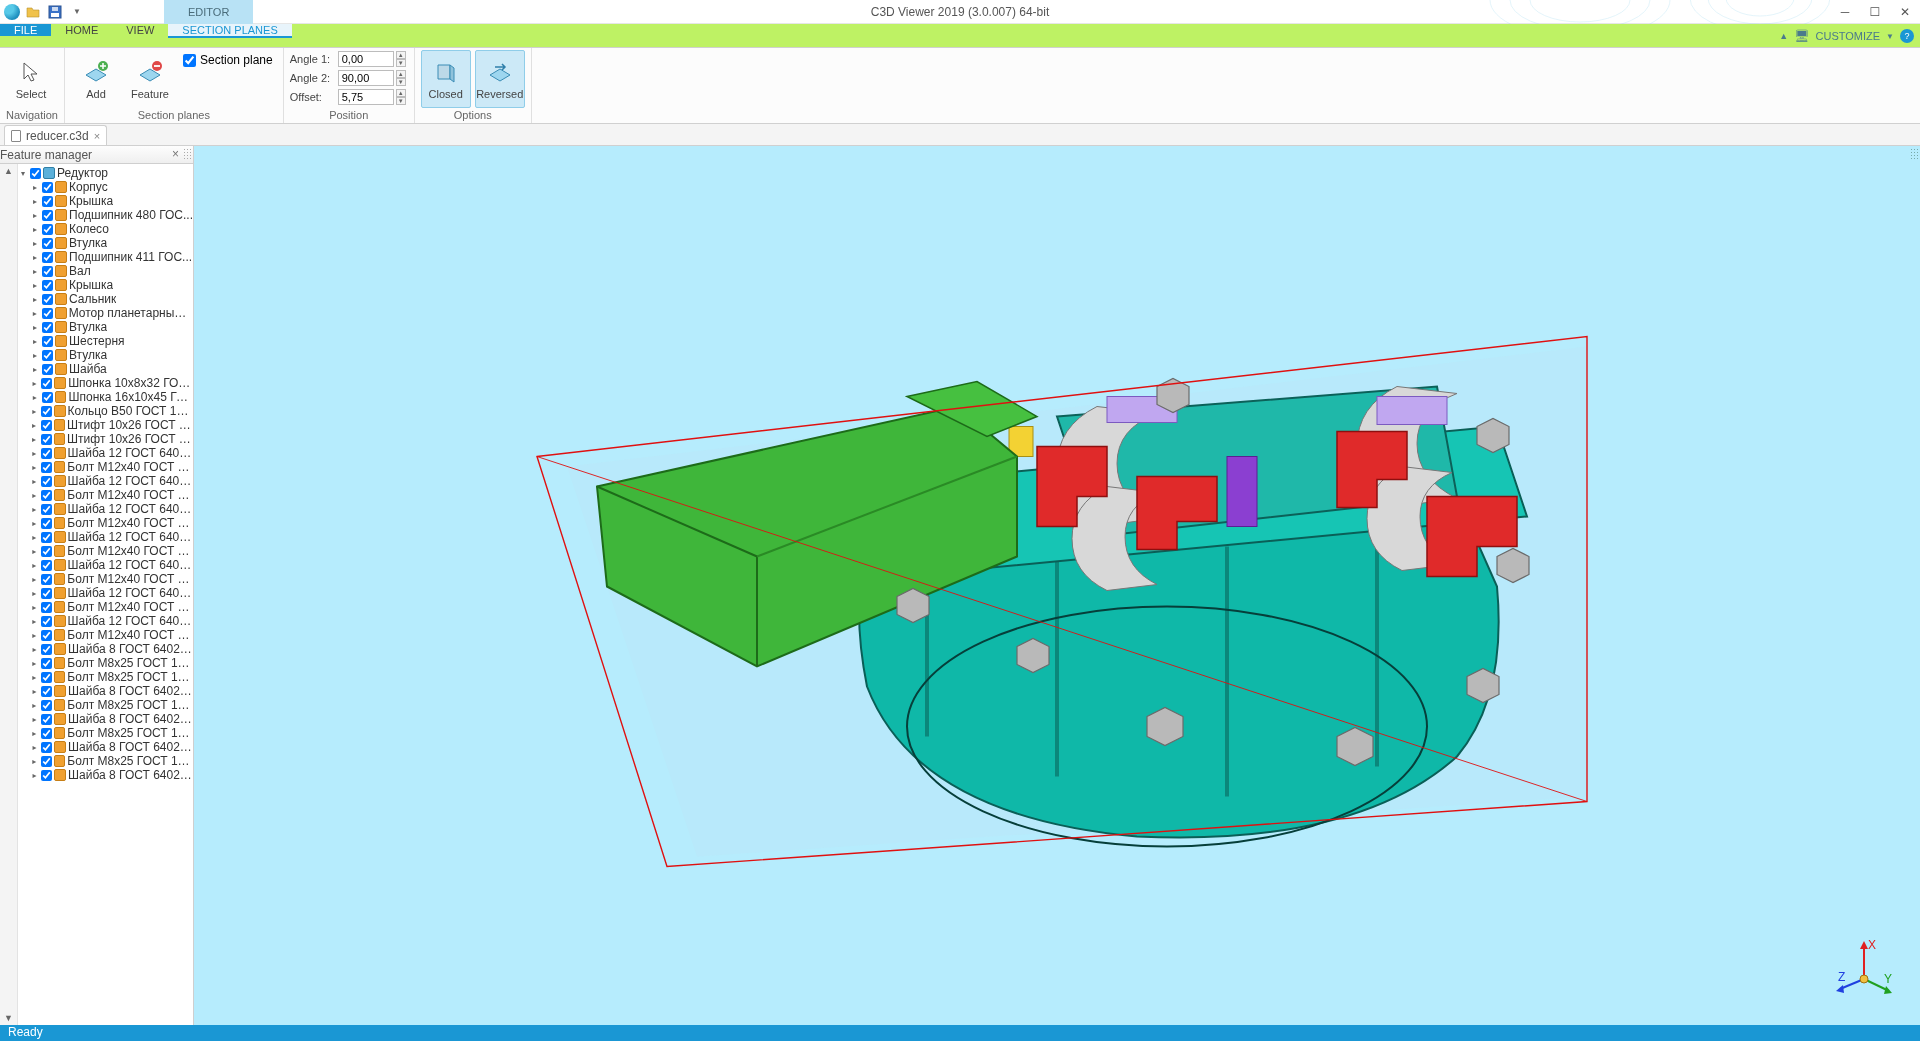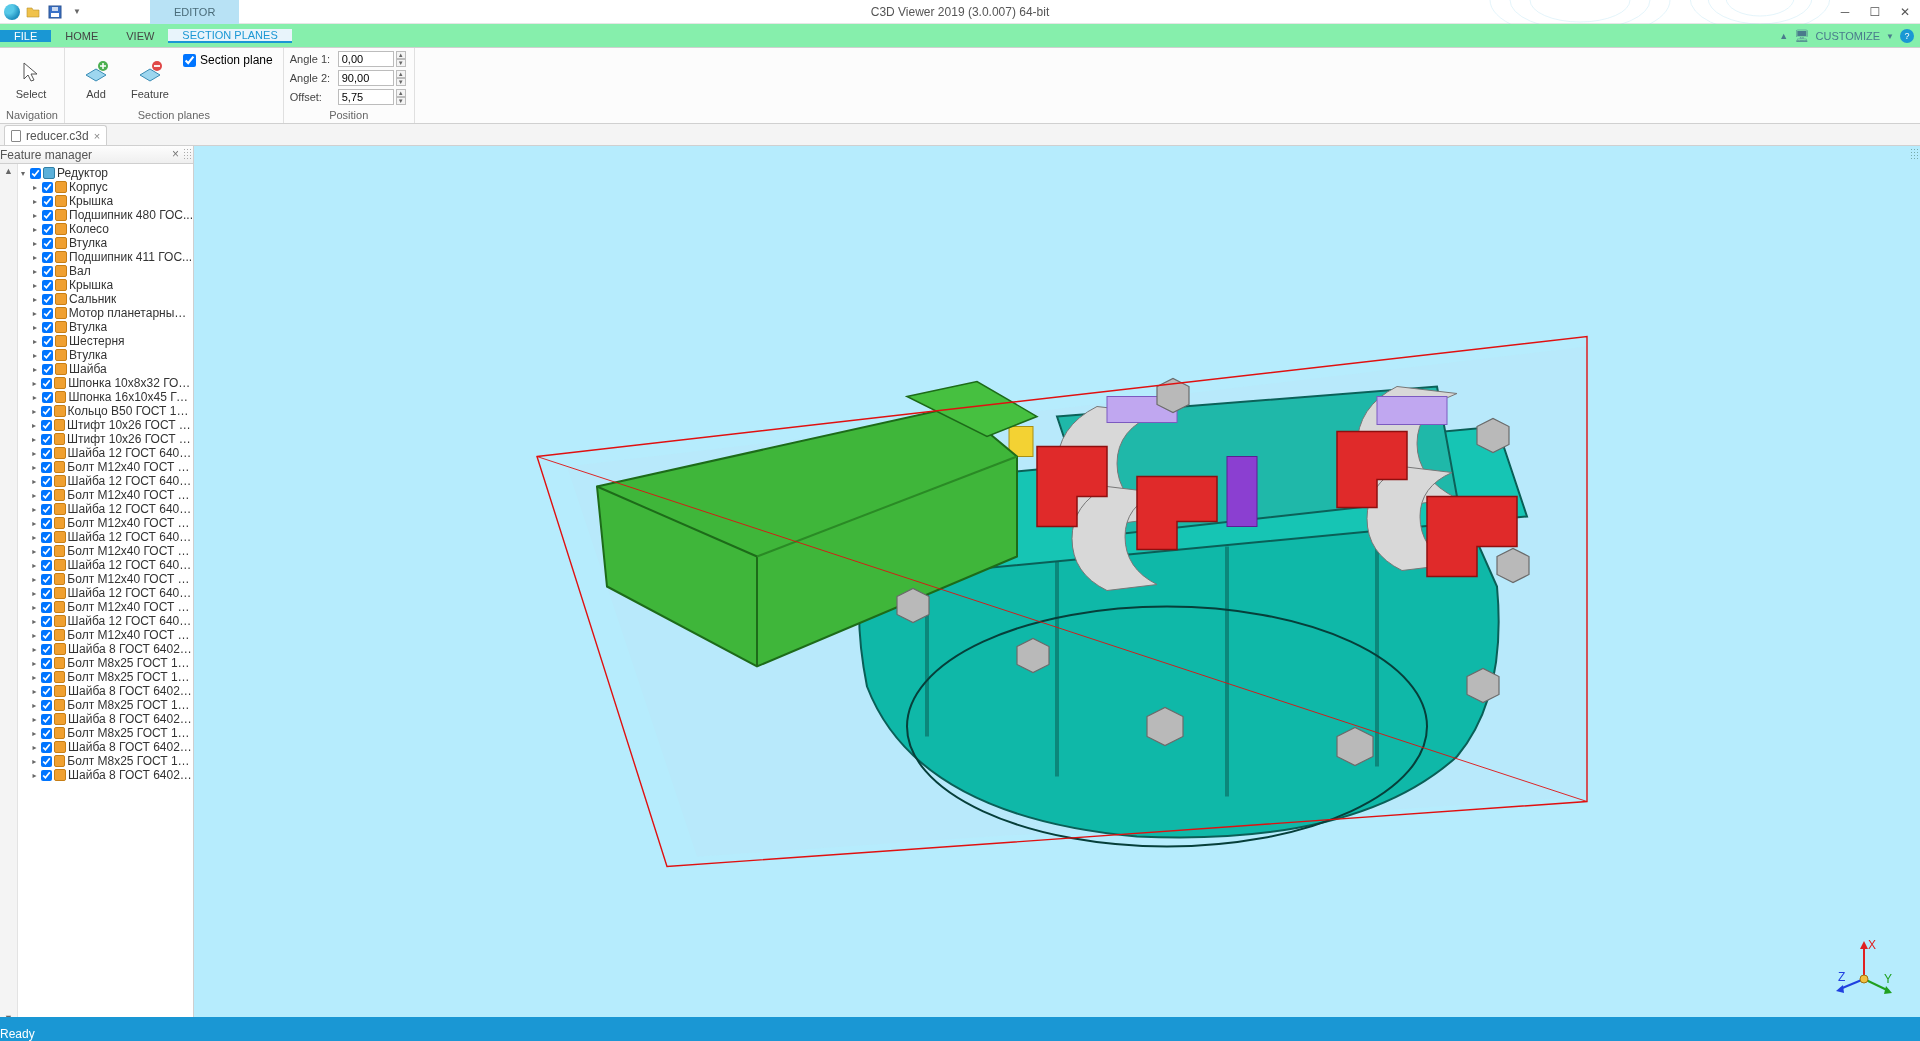--- a/index.html
+++ b/index.html
@@ -3,28 +3,28 @@
 <meta charset="utf-8">
 <style>
 * { margin: 0; padding: 0; box-sizing: border-box; font-family: "Segoe UI", Tahoma, sans-serif; font-size: 12px; }
 html, body { width: 100%; height: 100%; overflow: hidden; background: #fff; }
 
 
 .titlebar { height: 24px; display: flex; align-items: center; background: #fff; position: relative; border-bottom: 1px solid #e6e6e6; }
 .titlebar .qat { display: flex; align-items: center; padding-left: 4px; gap: 4px; }
 .titlebar .logo { width: 16px; height: 16px; border-radius: 50%; background: radial-gradient(circle at 30% 30%, #57c9e8 30%, #1e8fbe 70%); }
 .titlebar .qat-btn { width: 18px; height: 18px; display: flex; align-items: center; justify-content: center; cursor: pointer; }
-.titlebar .ctx-tab { position: absolute; left: 150px; top: 0; height: 24px; padding: 0 24px; background: #b8e2f5; color: #4a6c7a; display: flex; align-items: center; font-size: 11px; }
+.titlebar .ctx-tab { position: absolute; left: 164px; top: 0; height: 24px; padding: 0 24px; background: #b8e2f5; color: #4a6c7a; display: flex; align-items: center; font-size: 11px; }
 .titlebar .app-title { position: absolute; left: 50%; transform: translateX(-50%); color: #555; font-size: 12px; }
 .titlebar .win-controls { position: absolute; right: 0; top: 0; height: 24px; display: flex; }
 .titlebar .win-btn { width: 30px; height: 24px; display: flex; align-items: center; justify-content: center; cursor: pointer; color: #555; }
 .titlebar .globe-deco { position: absolute; right: 80px; top: -20px; width: 380px; height: 60px; pointer-events: none; opacity: 0.35; }
 
 
-.ribbon-tabs { height: 24px; display: flex; align-items: center; background: #86efac; border-bottom: 1px solid #d0d0d0; position: relative; }
+.ribbon-tabs { height: 24px; display: flex; align-items: flex-start; background: #bef264; border-bottom: 1px solid #d0d0d0; position: relative; }
 .ribbon-tabs .file-tab { background: #1a97d4; color: #fff; padding: 0 14px; display: flex; align-items: center; cursor: pointer; font-size: 11px; }
 .ribbon-tabs .tab { padding: 0 14px; display: flex; align-items: center; color: #444; cursor: pointer; font-size: 11px; }
 .ribbon-tabs .tab.active { color: #1a97d4; border-bottom: 2px solid #1a97d4; background: #e8f4fb; }
 .ribbon-tabs .right-tools { position: absolute; right: 6px; top: 0; height: 24px; display: flex; align-items: center; gap: 6px; color: #4a7a8c; }
 .ribbon-tabs .customize { font-size: 11px; cursor: pointer; }
 .ribbon-tabs .help-icon { width: 14px; height: 14px; border-radius: 50%; background: #1a97d4; color: #fff; display: flex; align-items: center; justify-content: center; font-size: 9px; cursor: pointer; }
 
 
 .ribbon { height: 76px; background: #fcfcfc; border-bottom: 1px solid #d0d0d0; display: flex; }
 .ribbon-group { border-right: 1px solid #e0e0e0; display: flex; flex-direction: column; padding: 2px 6px 0 6px; }
@@ -70,21 +70,21 @@
 .tree-row .label { overflow: hidden; text-overflow: ellipsis; }
 
 
 .viewport { flex: 1; position: relative; background: #b6ecfd; overflow: hidden; }
 .viewport .resize-grip { position: absolute; right: 2px; top: 2px; width: 8px; height: 12px; background:
   radial-gradient(#7aa 1px, transparent 1px) 0 0/3px 3px; }
 .model-holder { position: absolute; left: 50%; top: 48%; transform: translate(-50%,-50%); }
 .axis-triad { position: absolute; right: 26px; bottom: 26px; width: 60px; height: 60px; }
 
 
-.statusbar { position: absolute; bottom: 0; left: 0; right: 0; height: 24px; background: #1a97d4; color: #fff; font-size: 11px; display: flex; align-items: flex-end; }
+.statusbar { position: absolute; bottom: 0; left: 0; right: 0; height: 16px; background: #1a97d4; color: #fff; font-size: 11px; display: flex; align-items: flex-start; padding-left: 8px; }
 </style>
 </head>
 <body>
 
 <div class="titlebar">
   <div class="qat">
     <div class="logo"></div>
     <div class="qat-btn">
       <svg width="14" height="14" viewBox="0 0 14 14">
           <path d="M1 3h5l1 2h6v7H1z" fill="#f0c24b" stroke="#b8902c" stroke-width="0.6"></path>
@@ -203,20 +203,43 @@
         <div class="num-input">5,75</div>
         <div class="spin">
             <div>▲</div>
             <div>▼</div>
           </div>
       </div>
     </div>
     <div class="group-label">Position</div>
   </div>
 
+  <div class="ribbon-group">
+    <div class="group-body">
+      <div class="big-btn toggled">
+        <div class="icon-lg">
+          <svg width="26" height="26" viewBox="0 0 26 26">
+              <path d="M5 6h12v14H5z" fill="#bcd9e8" stroke="#3a8cb5"></path>
+              <path d="M17 6l4 3v14l-4-3z" fill="#8fc2db" stroke="#3a8cb5"></path>
+            </svg>
+        </div>
+        <div class="lbl">Closed</div>
+      </div>
+      <div class="big-btn toggled">
+        <div class="icon-lg">
+          <svg width="26" height="26" viewBox="0 0 26 26">
+              <path d="M3 16 L13 10 L23 16 L13 22 Z" fill="#9dd6ef" stroke="#3a8cb5"></path>
+              <path d="M8 8h10M15 5l3 3-3 3" fill="none" stroke="#2f7faa" stroke-width="1.5"></path>
+            </svg>
+        </div>
+        <div class="lbl">Reversed</div>
+      </div>
+    </div>
+    <div class="group-label">Options</div>
+  </div>
 </div>
 
 <div class="doctabs">
   <div class="doctab">
     <span class="doc-icon"></span>
     <span>reducer.c3d</span>
     <span class="close">×</span>
   </div>
 </div>
 

